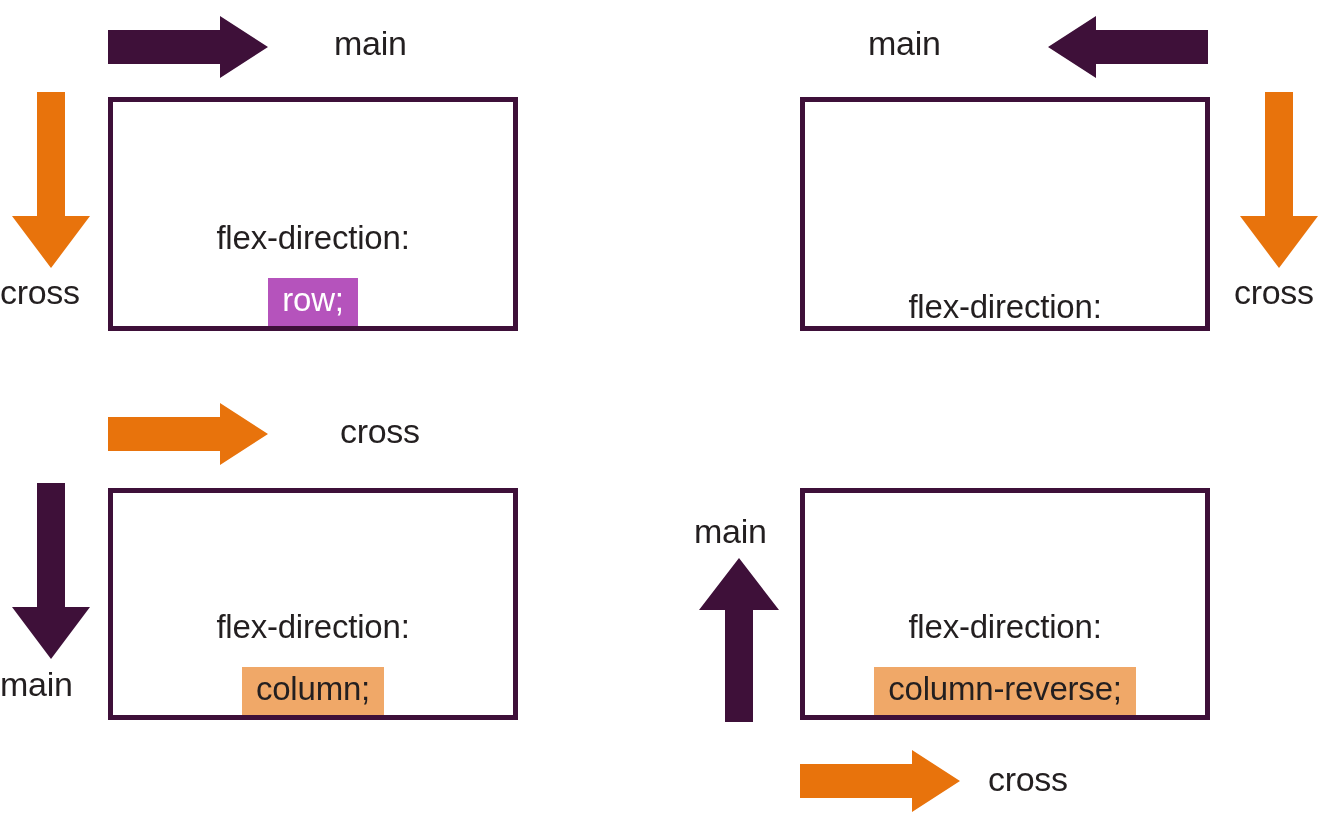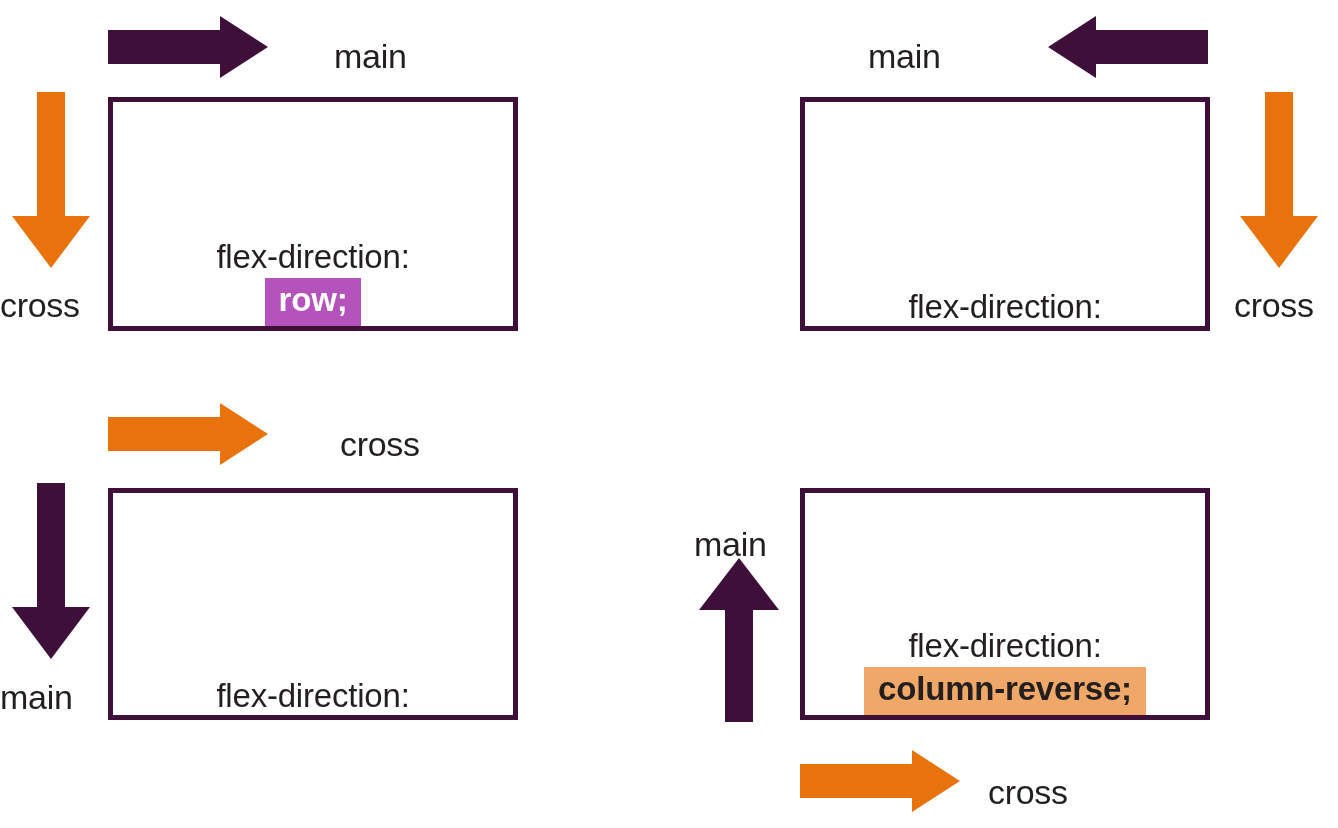--- a/index.html
+++ b/index.html
@@ -36,41 +36,39 @@
     color: #231f20;
     letter-spacing: -0.2px;
     white-space: nowrap;
   }
   .prop-value {
     font-size: 33px;
     line-height: 1.12;
     letter-spacing: -0.2px;
     white-space: nowrap;
     padding: 4px 14px 7px 14px;
-    margin-top: 2px;
-    font-weight: bold;
+    margin-top: 21px;
   }
   .val-purple {
     background: #B553BC;
     color: #ffffff;
   }
   .val-orange {
     background: #F0A868;
     color: #231f20;
   }
 
   
   .axis-label {
     position: absolute;
     font-size: 34px;
     line-height: 1;
     color: #231f20;
     letter-spacing: -0.3px;
     white-space: nowrap;
-    margin-top: 13px;
   }
 
   
   .arrow {
     position: absolute;
   }
   .arrow svg { display: block; }
 </style>
 </head>
 <body>
@@ -123,20 +121,21 @@
 
   <div class="arrow" style="left:12px; top:483px; width:78px; height:176px;">
     <svg width="78" height="176" viewBox="0 0 78 176">
       <polygon points="25,0 53,0 53,124 78,124 39,176 0,124 25,124" fill="#3E1039"></polygon>
     </svg>
   </div>
   <div class="axis-label" style="left:0px; top:667px;">main</div>
 
   <div class="flex-box" style="left:108px; top:488px; width:410px; height:232px;">
     <div class="prop-name">flex-direction:</div>
+    <div class="prop-value val-orange">column;</div>
   </div>
 
   <div class="arrow" style="left:699px; top:558px; width:80px; height:164px;">
     <svg width="80" height="164" viewBox="0 0 80 164">
       <polygon points="40,0 80,52 54,52 54,164 26,164 26,52 0,52" fill="#3E1039"></polygon>
     </svg>
   </div>
   <div class="axis-label" style="left:694px; top:514px;">main</div>
 
   <div class="arrow" style="left:800px; top:750px; width:160px; height:62px;">

